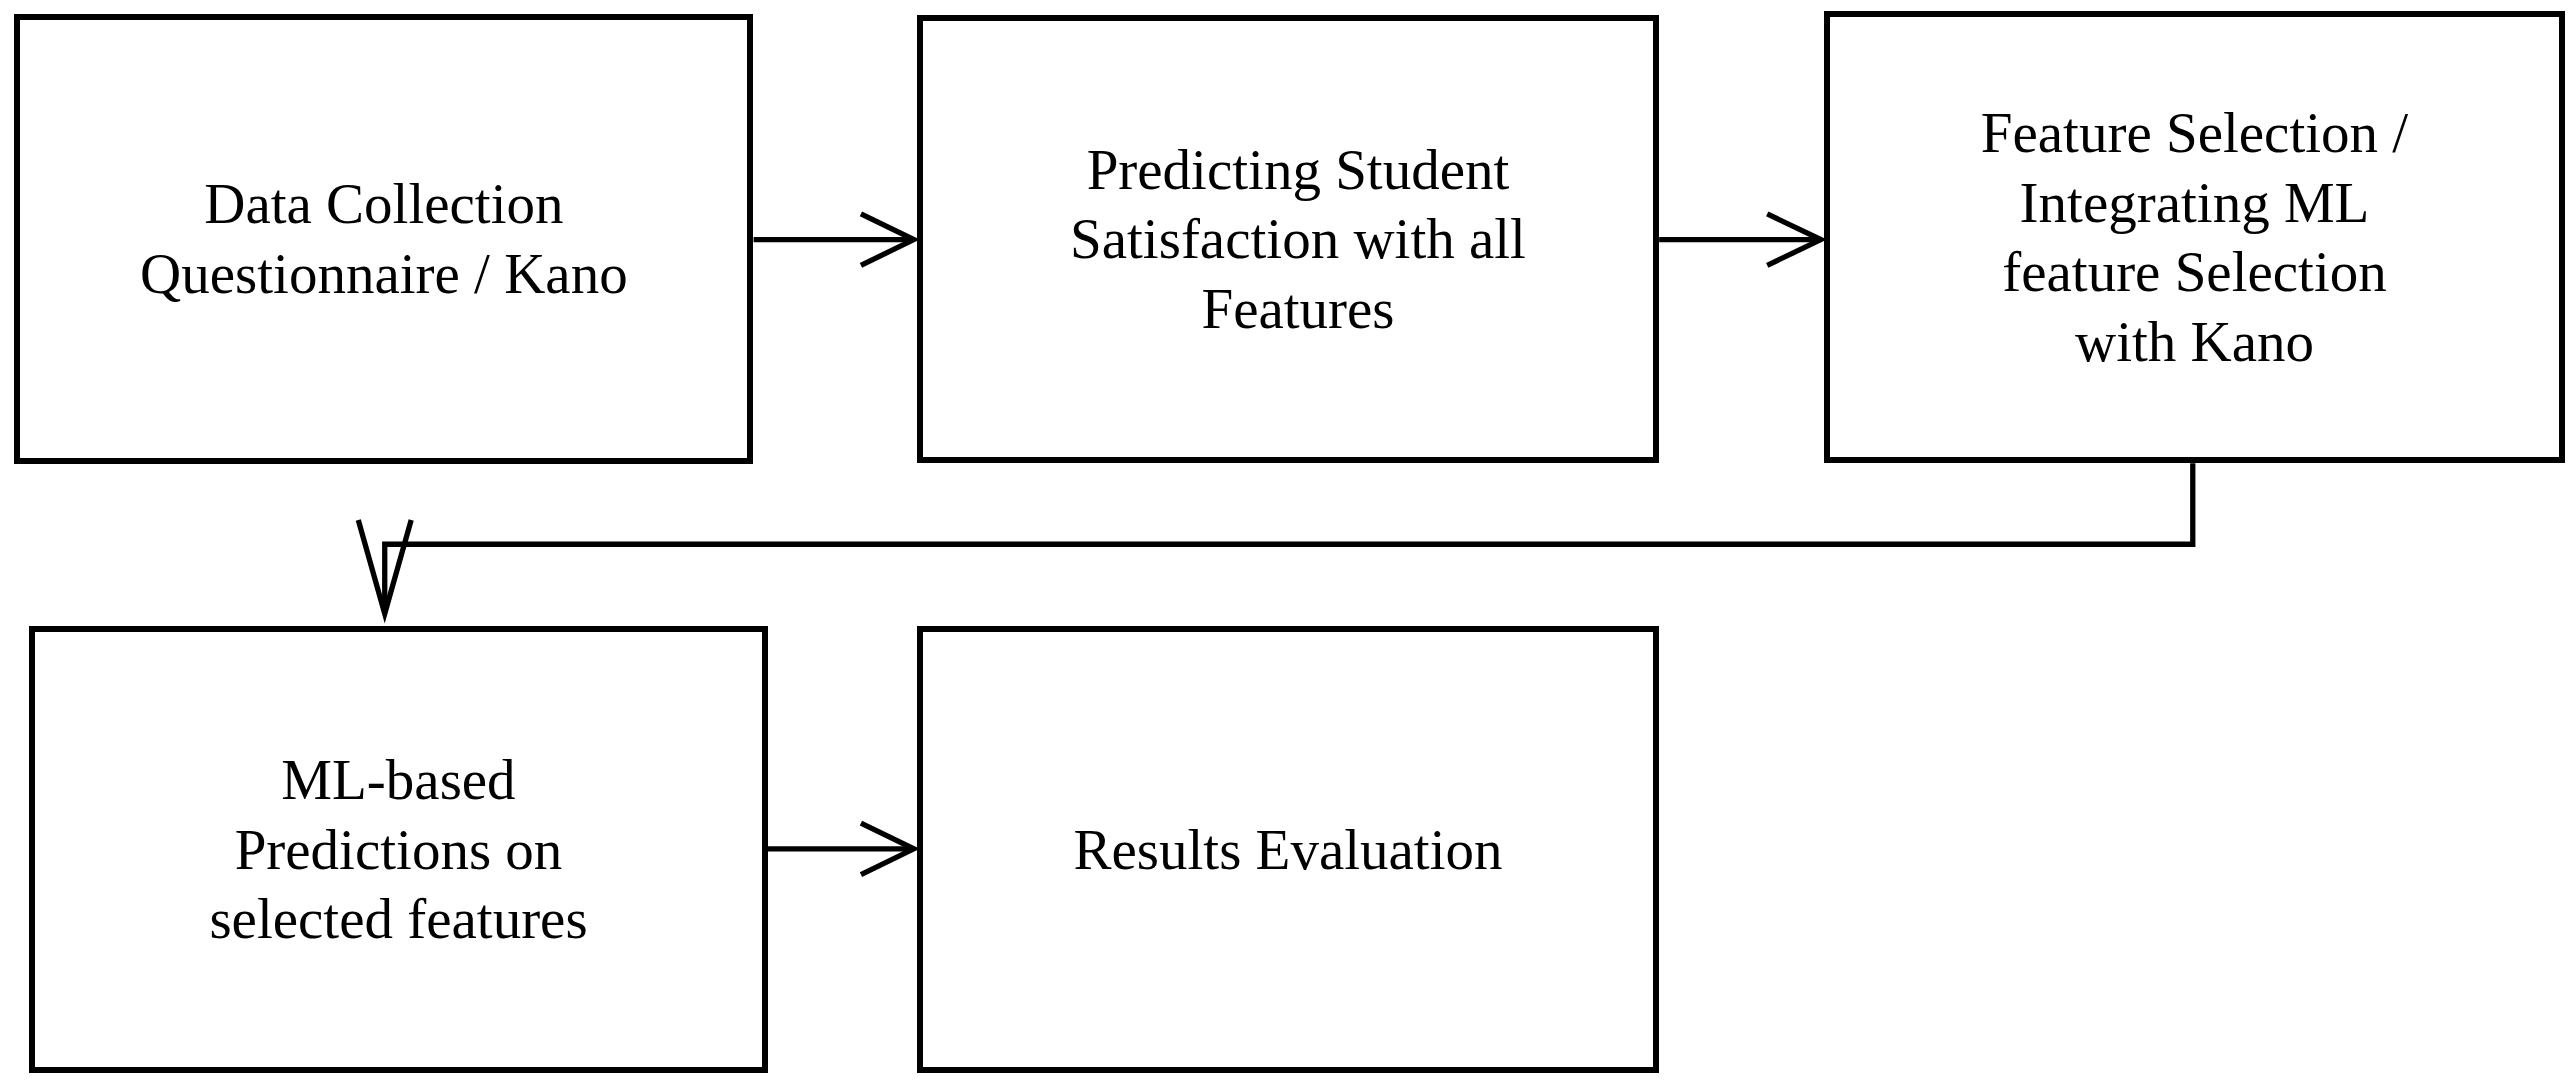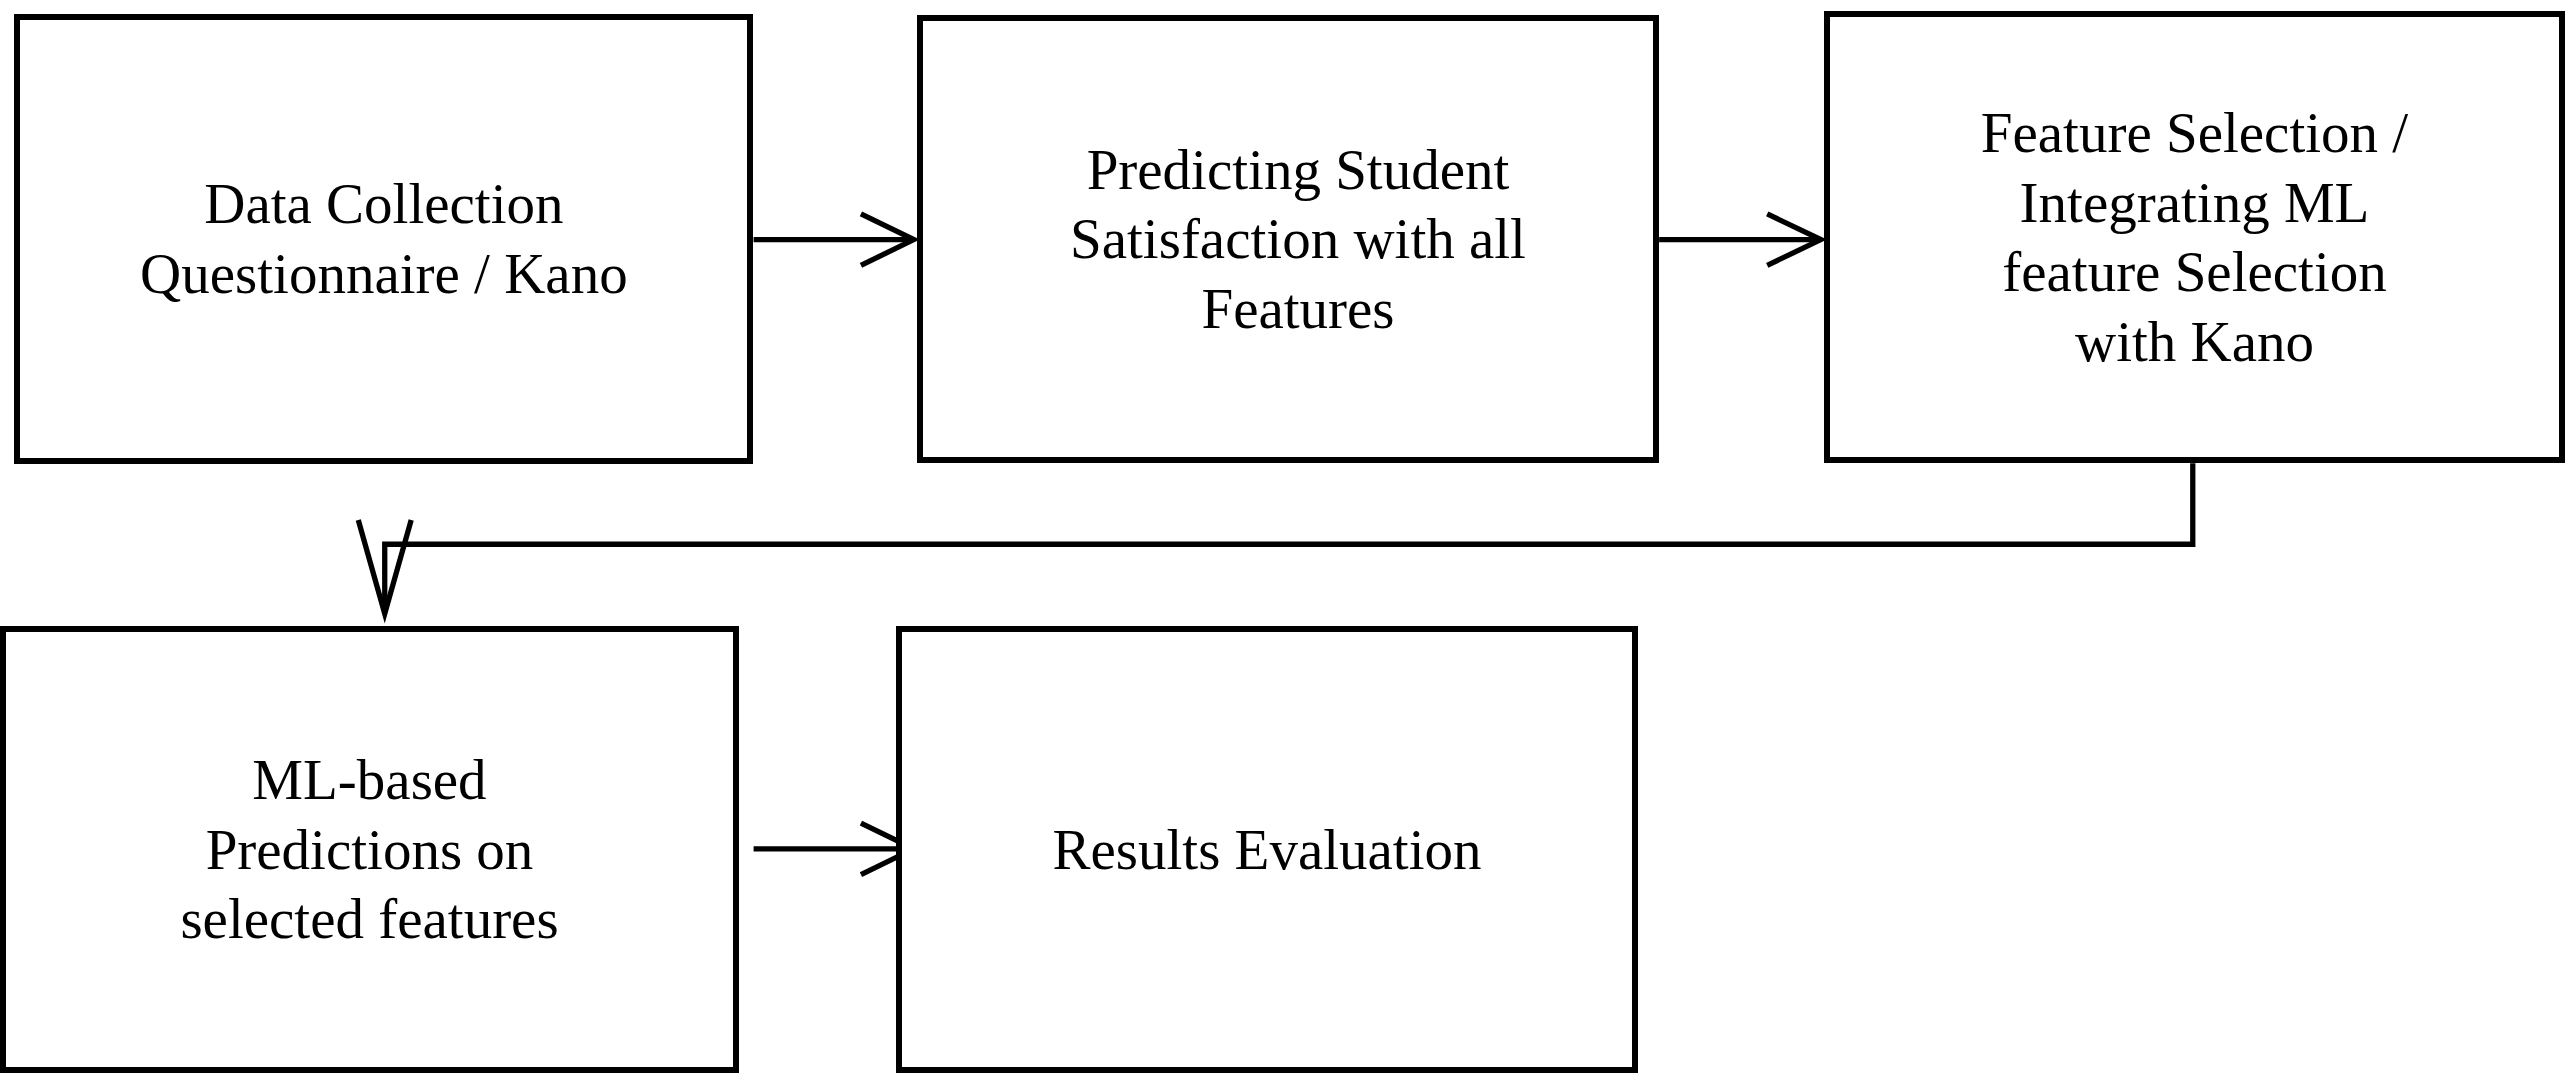--- a/index.html
+++ b/index.html
@@ -33,22 +33,22 @@
     line-height: 1.22;
     font-weight: 400;
     letter-spacing: 0px;
     white-space: pre-line;
     padding: 0 13.6px;
   }
   
   #node-data-collection      { left: 14.4px;   top: 13.6px;   width: 739px;  height: 450px; }
   #node-predict-all          { left: 917px; top: 15px;   width: 742px;  height: 448px; padding-left: 20px; }
   #node-feature-selection    { left: 1824px; top: 11.3px;   width: 741px;  height: 452px; }
-  #node-ml-predictions       { left: 0;   top: 626px;  width: 739px;  height: 447px; }
-  #node-results-evaluation   { left: 896px; top: 626px;  width: 742px;  height: 447px; }
+  #node-ml-predictions       { left: 29px;   top: 626px;  width: 739px;  height: 447px; }
+  #node-results-evaluation   { left: 917px; top: 626px;  width: 742px;  height: 447px; }
 
   
   #connectors {
     position: absolute;
     left: 0;
     top: 0;
     width: 2576px;
     height: 1093px;
     pointer-events: none;
   }

